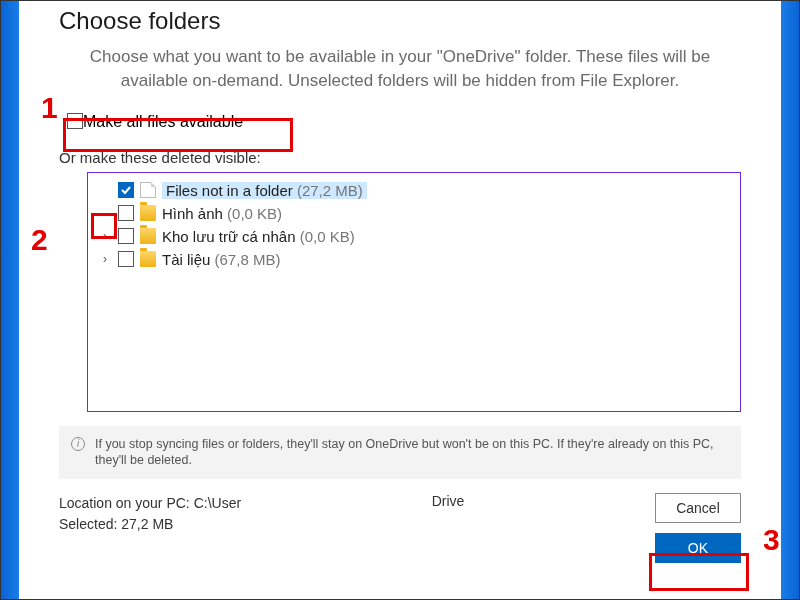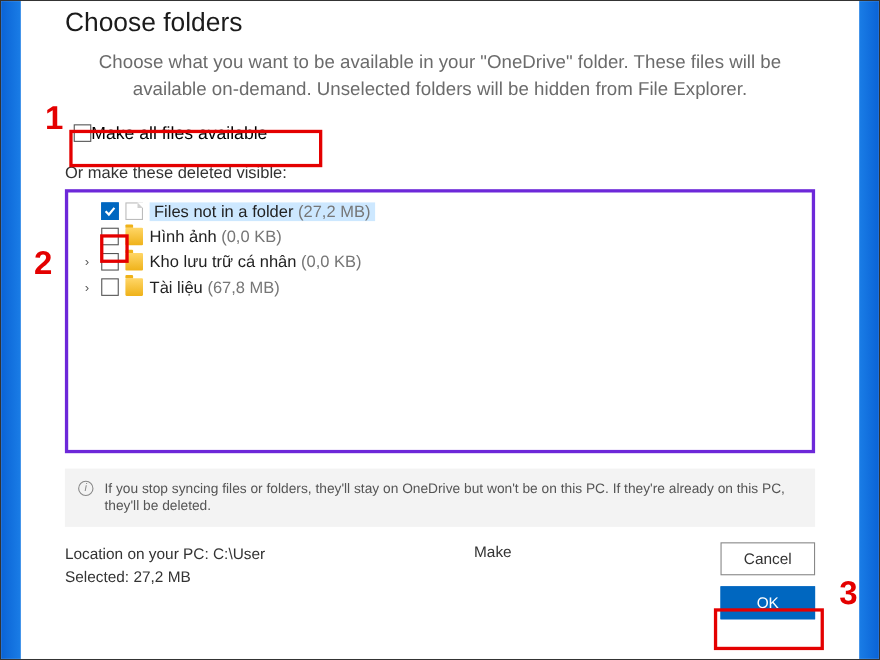--- a/index.html
+++ b/index.html
@@ -64,25 +64,26 @@
     border-color: #0067c0;
   }
   .checkbox.checked svg { display: block; }
   .checkbox svg { display: none; width: 12px; height: 12px; }
   .section-label {
     color: #333;
     font-size: 15px;
     margin-bottom: 6px;
   }
   .tree-box {
-    border: 3px solid #6d28d9;
+    border: 1px solid #6d28d9;
     height: 240px;
     padding: 6px 8px;
     overflow: auto;
     background: #fff;
+    margin-left: 28px;
   }
   .tree-row {
     display: flex;
     align-items: center;
     gap: 6px;
     padding: 3px 2px;
     font-size: 15px;
     color: #222;
   }
   .expander {
@@ -246,21 +247,21 @@
   <div class="info-banner">
     <span class="info-icon">i</span>
     <span>If you stop syncing files or folders, they'll stay on OneDrive but won't be on this PC. If they're already on this PC, they'll be deleted.</span>
   </div>
 
   <div class="footer">
     <div class="footer-left">
       <div>Location on your PC: C:\User</div>
       <div>Selected: 27,2 MB</div>
     </div>
-    <div class="footer-mid">Make</div>
+    <div class="footer-mid">Drive</div>
     <div class="footer-right">
       <div class="btn">
           <span>Cancel</span>
         </div>
       <div class="btn primary">
           <span>OK</span>
         </div>
     </div>
   </div>
 

